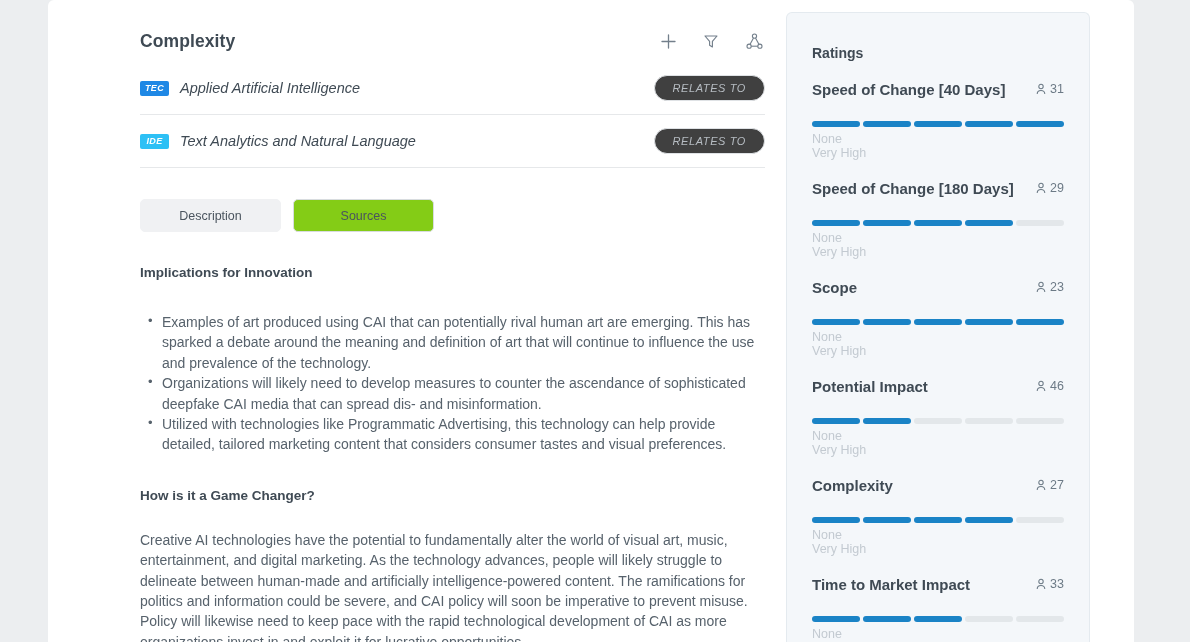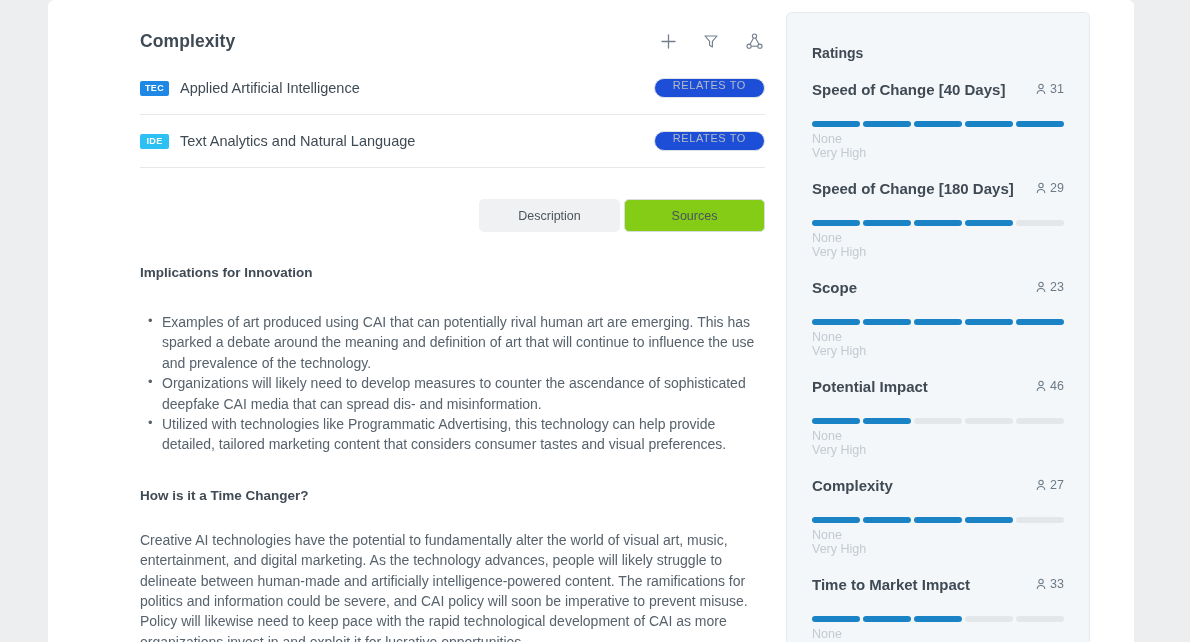--- a/index.html
+++ b/index.html
@@ -71,20 +71,21 @@
     cursor: pointer;
   }
   .icon-btn svg { display: block; }
 
   
   .relation-row {
     display: flex;
     align-items: center;
     height: 53px;
     border-bottom: 1px solid #e6e8ea;
+    font-style: italic;
   }
   .rel-badge {
     flex: 0 0 auto;
     min-width: 29px;
     height: 15px;
     border-radius: 2px;
     color: #ffffff;
     font-size: 9px;
     font-weight: 700;
     letter-spacing: .3px;
@@ -102,32 +103,31 @@
     font-weight: 400;
     flex: 1 1 auto;
   }
   .rel-pill {
     flex: 0 0 auto;
     border: 1px solid #dfe2e5;
     border-radius: 14px;
     color: #b6bcc2;
     font-size: 11px;
     letter-spacing: .6px;
-    padding: 0 18px 6px 18px;
-    background: #1d4ed8;
+    padding: 6px 18px 6px 18px;
+    background: #404040;
     cursor: pointer;
     white-space: nowrap;
   }
 
   
   .tabs {
     display: flex;
-    gap: 4px;
+    gap: 12px;
     margin-top: 31px;
-    justify-content: flex-end;
   }
   .tab {
     width: 141px;
     height: 33px;
     border-radius: 5px;
     font-size: 12.5px;
     color: #4a545e;
     display: flex;
     align-items: center;
     justify-content: center;
@@ -295,21 +295,21 @@
       </div>
 
       <div class="sec-heading">Implications for Innovation</div>
 
       <ul class="bullets">
         <li>Examples of art produced using CAI that can potentially rival human art are emerging. This has sparked a debate around the meaning and definition of art that will continue to influence the use and prevalence of the technology.</li>
         <li>Organizations will likely need to develop measures to counter the ascendance of sophisticated deepfake CAI media that can spread dis- and misinformation.</li>
         <li>Utilized with technologies like Programmatic Advertising, this technology can help provide detailed, tailored marketing content that considers consumer tastes and visual preferences.</li>
       </ul>
 
-      <div class="sec-heading">How is it a Time Changer?</div>
+      <div class="sec-heading">How is it a Game Changer?</div>
       <div class="para">Creative AI technologies have the potential to fundamentally alter the world of visual art, music, entertainment, and digital marketing. As the technology advances, people will likely struggle to delineate between human-made and artificially intelligence-powered content. The ramifications for politics and information could be severe, and CAI policy will soon be imperative to prevent misuse. Policy will likewise need to keep pace with the rapid technological development of CAI as more organizations invest in and exploit it for lucrative opportunities.</div>
 
     </div>
   </div>
 
   <div class="ratings-panel">
     <div class="ratings-title">Ratings</div>
     <div id="ratings-list">
         <div class="rating-block">
           <div class="rating-head">

